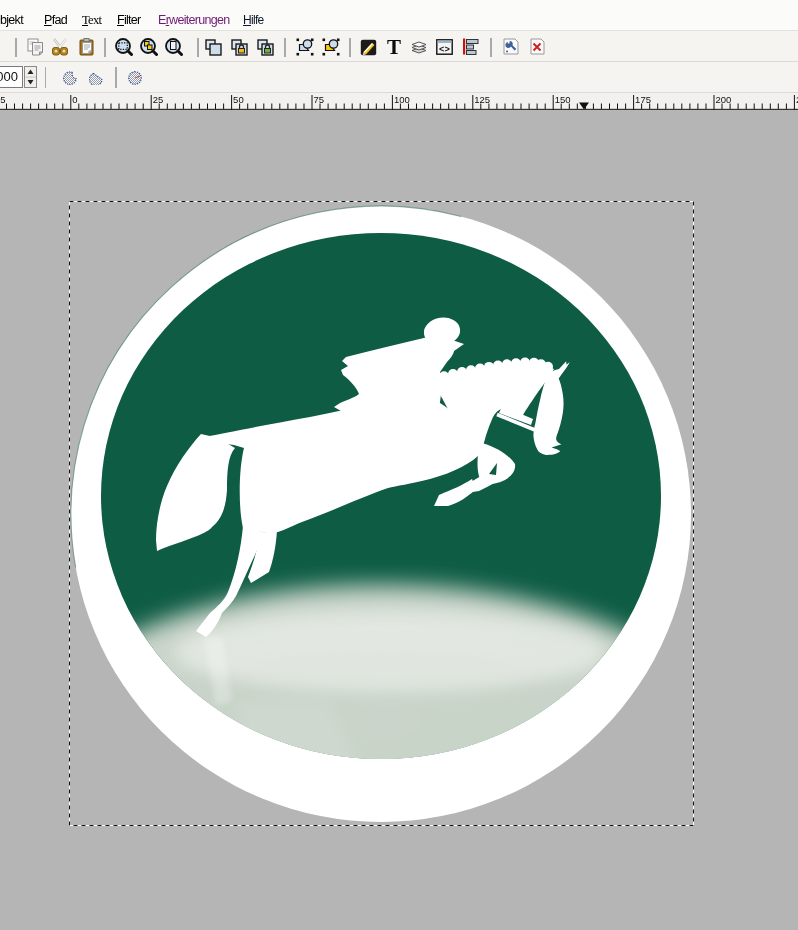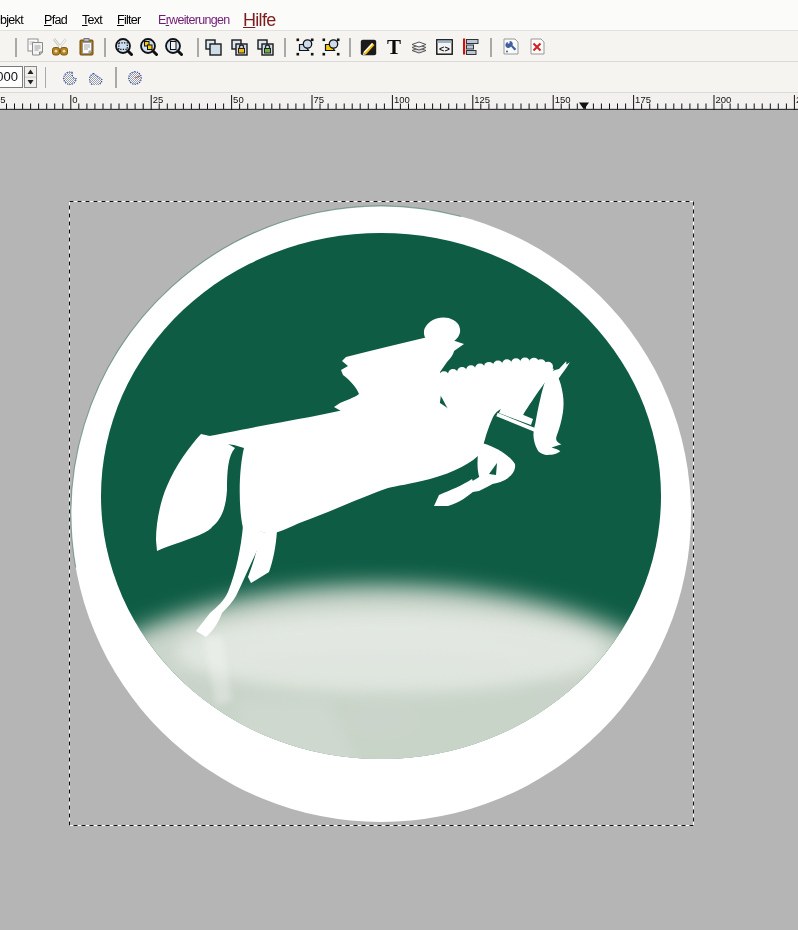--- a/index.html
+++ b/index.html
@@ -66,24 +66,24 @@
       <ellipse cx="442" cy="331.5" rx="18.2" ry="13.8" transform="rotate(-8 442 331.5)" fill="#ffffff"></ellipse>
       <path d="M452,340 L464,344 L454,351 L447,347 Z" fill="#ffffff"></path>
       <path d="M497,414.5 L535,430" stroke="#ffffff" stroke-width="3.6" fill="none"></path>
     </g>
     <rect x="69.5" y="201.5" width="624" height="624" fill="none" stroke="#ffffff" stroke-width="1"></rect>
     <rect x="69.5" y="201.5" width="624" height="624" fill="none" stroke="#111111" stroke-width="1" stroke-dasharray="4 4"></rect>
   </svg>
 <div style="position:absolute;left:0;top:0;width:798px;height:30px;background:#fbfbfa;border-bottom:1px solid #e3e1de;"></div>
 <div style="position:absolute;left:-9px;top:0;height:41px;line-height:41px;font-size:12.5px;letter-spacing:-0.7px;color:#000;"><u>O</u>bjekt</div>
 <div style="position:absolute;left:44px;top:0;height:41px;line-height:41px;font-size:12.5px;letter-spacing:-0.7px;color:#000;"><u>P</u>fad</div>
-<div style="position:absolute;left:82px;top:0;height:41px;line-height:41px;font-size:12.5px;letter-spacing:-0.7px;color:#000;"><u>T</u>ext</div>
+<div style="position:absolute;left:82px;top:0;height:41px;line-height:41px;font-size:12.5px;letter-spacing:-0.7px;color:#000;font-family:Liberation Serif, serif;"><u>T</u>ext</div>
 <div style="position:absolute;left:117px;top:0;height:41px;line-height:41px;font-size:12.5px;letter-spacing:-0.7px;color:#000;"><u>F</u>ilter</div>
 <div style="position:absolute;left:158px;top:0;height:41px;line-height:41px;font-size:12.5px;letter-spacing:-0.7px;color:#701a75;">E<u>r</u>weiterungen</div>
-<div style="position:absolute;left:243px;top:0;height:41px;line-height:41px;font-size:18px;letter-spacing:-0.7px;color:#7f1d1d;"><u>H</u>ilfe</div>
+<div style="position:absolute;left:243px;top:0;height:41px;line-height:41px;font-size:12px;letter-spacing:-0.7px;color:#0f172a;"><u>H</u>ilfe</div>
 <div style="position:absolute;left:0;top:31px;width:798px;height:30px;background:#f5f4f1;border-bottom:1px solid #dcdad6;"></div>
 <div style="position:absolute;left:0;top:62px;width:798px;height:30px;background:#f5f4f1;border-bottom:1px solid #dcdad6;"></div>
 <div style="position:absolute;left:0;top:93px;width:798px;height:17px;background:#f2f1f0;">
     <svg width="798" height="17" viewBox="0 0 798 17" style="position:absolute;left:0;top:0">
       <rect x="0" y="15.8" width="798" height="1.2" fill="#333"></rect>
       <rect x="-10.1" y="2" width="1" height="15" fill="#111"></rect>
       <text x="-8.1" y="10" font-size="9.5" fill="#111">-25</text>
       <rect x="-2.1" y="10.5" width="1" height="5.5" fill="#111"></rect>
       <rect x="6.0" y="10.5" width="1" height="5.5" fill="#111"></rect>
       <rect x="14.0" y="10.5" width="1" height="5.5" fill="#111"></rect>

